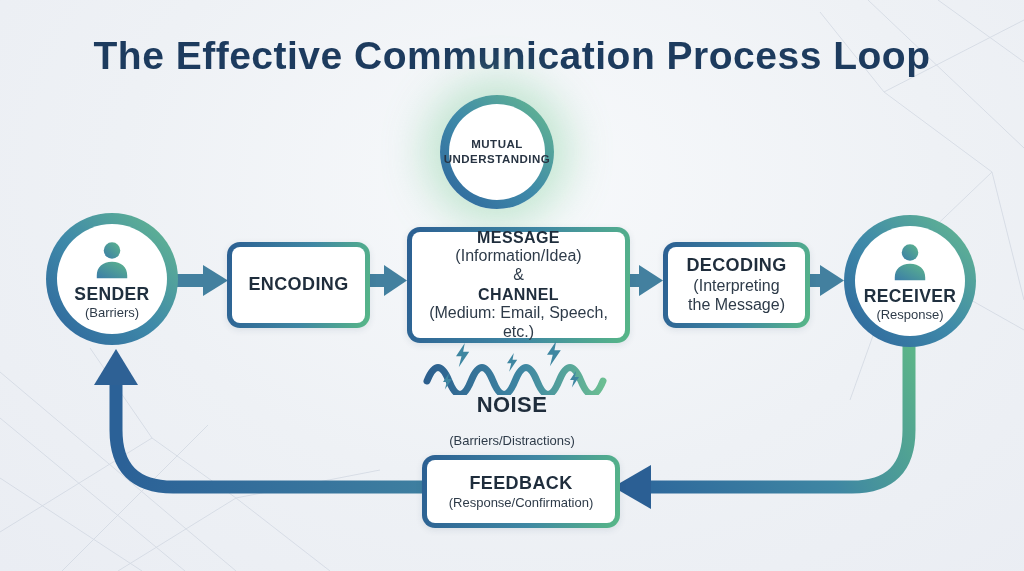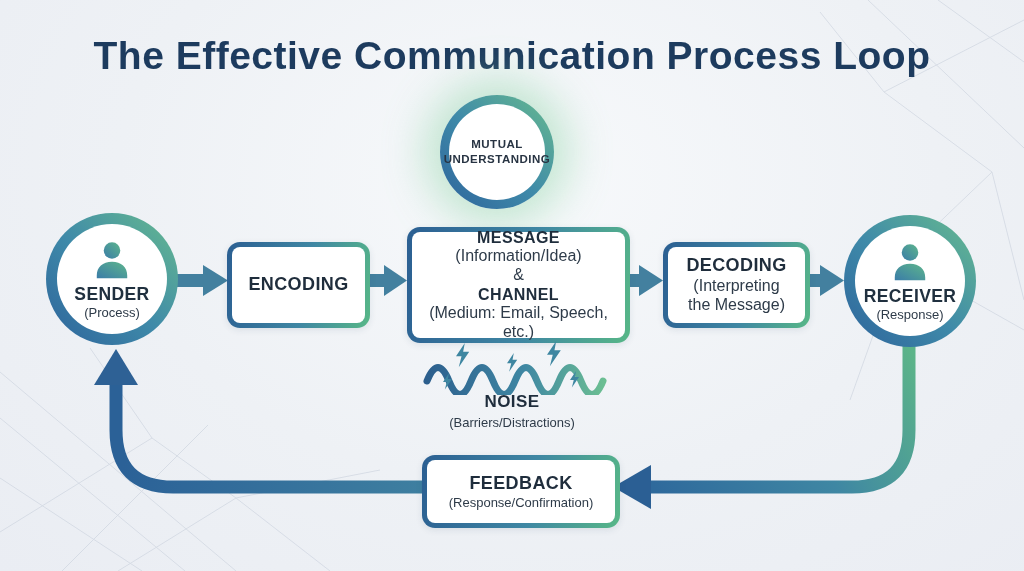--- a/index.html
+++ b/index.html
@@ -35,22 +35,22 @@
     background:#fff;border-radius:50%;
     display:flex;flex-direction:column;align-items:center;justify-content:center;text-align:center;
   }
   .actor .inner{width:110px;height:110px;}
   .mutual{box-shadow:0 0 42px 16px rgba(134,208,160,.45);}
   .mutual .inner{width:96px;height:96px;}
   .mutual-label{font-size:11.5px;font-weight:bold;letter-spacing:.5px;color:#283443;line-height:1.3;}
   .actor-label{font-size:17.5px;font-weight:bold;letter-spacing:.4px;color:#20303f;margin-top:2px;}
   .actor-sub{font-size:13px;color:#2e3b49;}
   .noise-text{left:402px;top:392px;width:220px;text-align:center;}
-  .noise-text .node-title{font-size:17px;}
-  .noise-text .node-sub{font-size:13px;margin-top:3px;}
+  .noise-text .node-title{font-size:22px;}
+  .noise-text .node-sub{font-size:13px;margin-top:15px;}
   svg{display:block;}
 </style>
 </head>
 <body>
 
 <div class="canvas">
 
   <svg class="abs" width="1024" height="571" viewBox="0 0 1024 571" style="left:0;top:0;">
     <g stroke="#ccd3de" stroke-width="1" fill="none" opacity="0.65">
       <path d="M868,0 L1024,148"></path>
@@ -130,21 +130,21 @@
         <defs>
             <linearGradient id="pg1" x1="0" y1="1" x2="1" y2="0">
           <stop offset="0" stop-color="#3a7ca8"></stop>
               <stop offset="1" stop-color="#5db58c"></stop>
         </linearGradient>
           </defs>
         <circle cx="12" cy="6.8" r="4.5" fill="url(#pg1)"></circle>
         <path d="M12 13 c-5.1 0 -8.3 3 -8.3 7.4 V22 h16.6 v-1.6 c0 -4.4 -3.2 -7.4 -8.3 -7.4 z" fill="url(#pg1)"></path>
       </svg>
       <div class="actor-label">SENDER</div>
-      <div class="actor-sub">(Process)</div>
+      <div class="actor-sub">(Barriers)</div>
     </div>
   </div>
 
   <div class="gbox" style="left:227px;top:242px;width:133px;height:76px;">
     <div class="node-title">ENCODING</div>
   </div>
 
   <div class="gbox" style="left:407px;top:227px;width:213px;height:106px;">
     <div class="node-title sm">MESSAGE</div>
     <div class="node-sub">(Information/Idea)</div>

